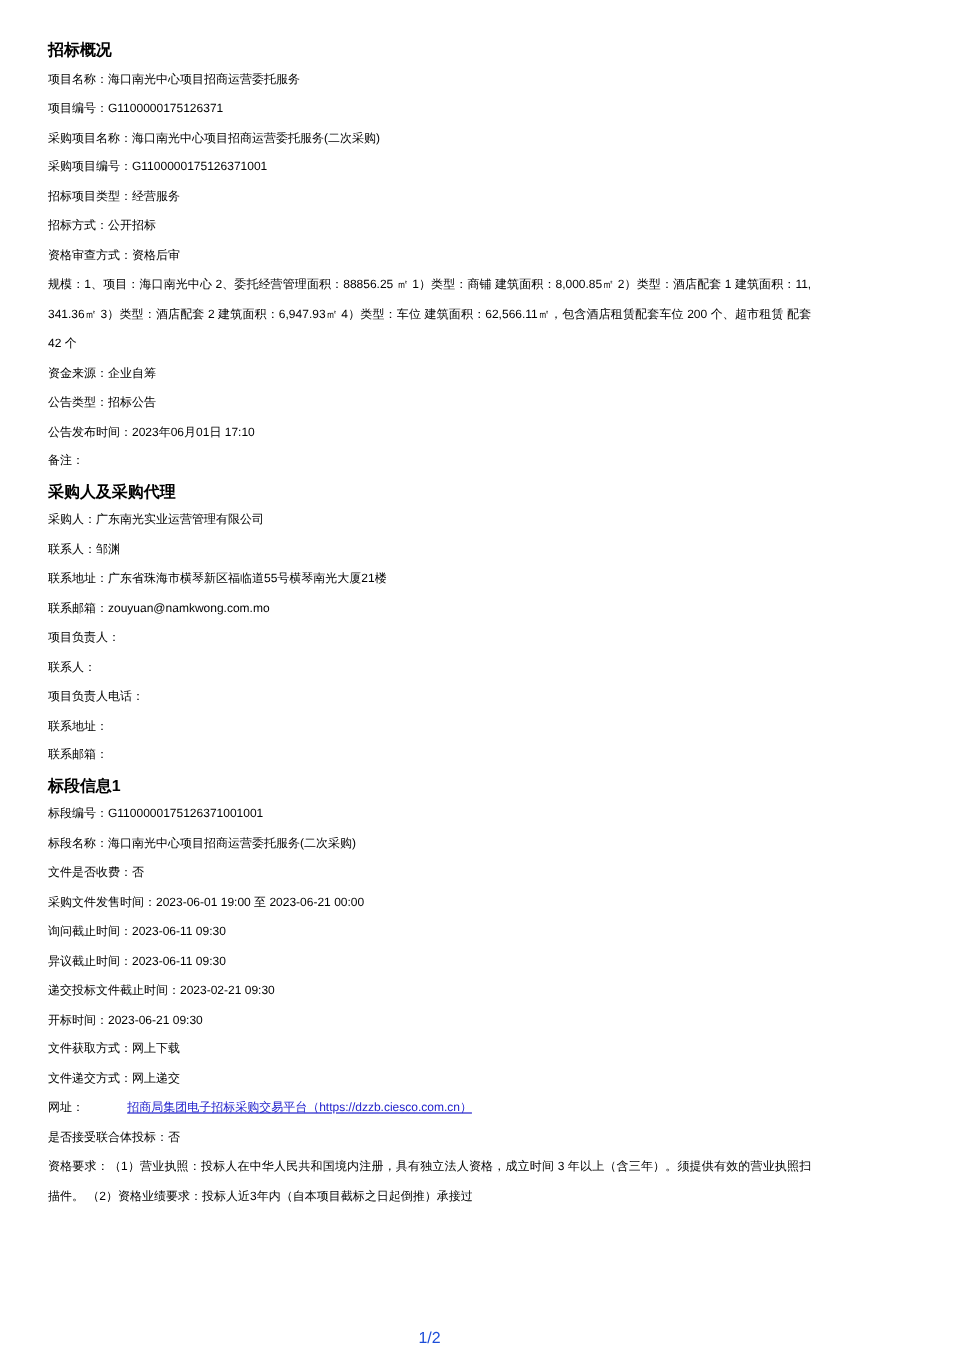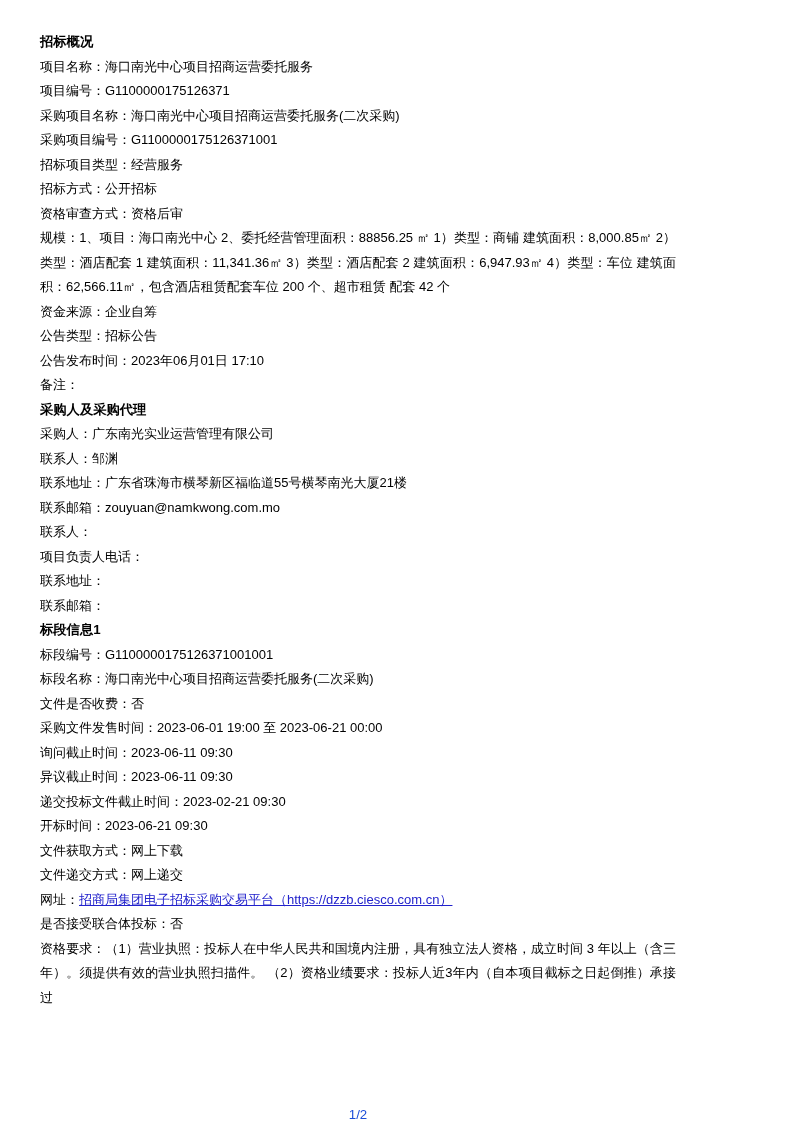--- a/index.html
+++ b/index.html
@@ -27,33 +27,34 @@
     line-height: 24.5px;
   }
   .section-title {
     font-weight: bold;
     font-size: 13.3px;
     line-height: 24.5px;
     margin: 0;
     padding: 0;
   }
   .row {
-    font-size: 13px;
+    font-size: 10px;
     line-height: 24.5px;
     margin: 0;
     padding: 0;
     text-align: justify;
     word-break: break-all;
   }
   .row.block {
     text-align: justify;
   }
   .link {
     color: #2222cc;
     text-decoration: underline;
+    margin-left: 36px;
   }
   .footer {
     position: absolute;
     bottom: 10px;
     left: 0;
     width: 100%;
     text-align: center;
     font-size: 13.3px;
     color: #1d4ed8;
   }
@@ -76,20 +77,21 @@
     <div class="row">资金来源：企业自筹</div>
     <div class="row">公告类型：招标公告</div>
     <div class="row">公告发布时间：2023年06月01日 17:10</div>
     <div class="row">备注：</div>
 
     <div class="section-title">采购人及采购代理</div>
     <div class="row">采购人：广东南光实业运营管理有限公司</div>
     <div class="row">联系人：邹渊</div>
     <div class="row">联系地址：广东省珠海市横琴新区福临道55号横琴南光大厦21楼</div>
     <div class="row">联系邮箱：zouyuan@namkwong.com.mo</div>
+    <div class="row">项目负责人：</div>
     <div class="row">联系人：</div>
     <div class="row">项目负责人电话：</div>
     <div class="row">联系地址：</div>
     <div class="row">联系邮箱：</div>
 
     <div class="section-title">标段信息1</div>
     <div class="row">标段编号：G1100000175126371001001</div>
     <div class="row">标段名称：海口南光中心项目招商运营委托服务(二次采购)</div>
     <div class="row">文件是否收费：否</div>
     <div class="row">采购文件发售时间：2023-06-01 19:00 至 2023-06-21 00:00</div>

